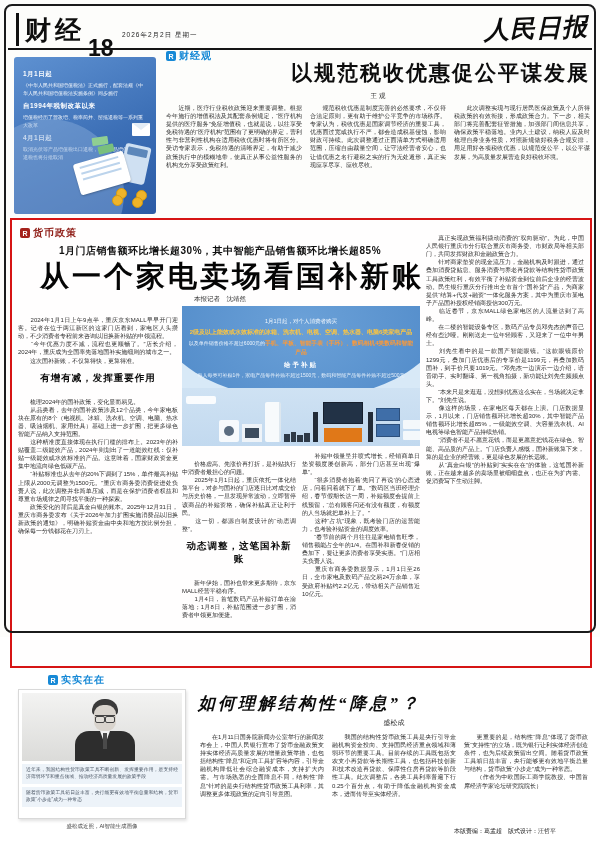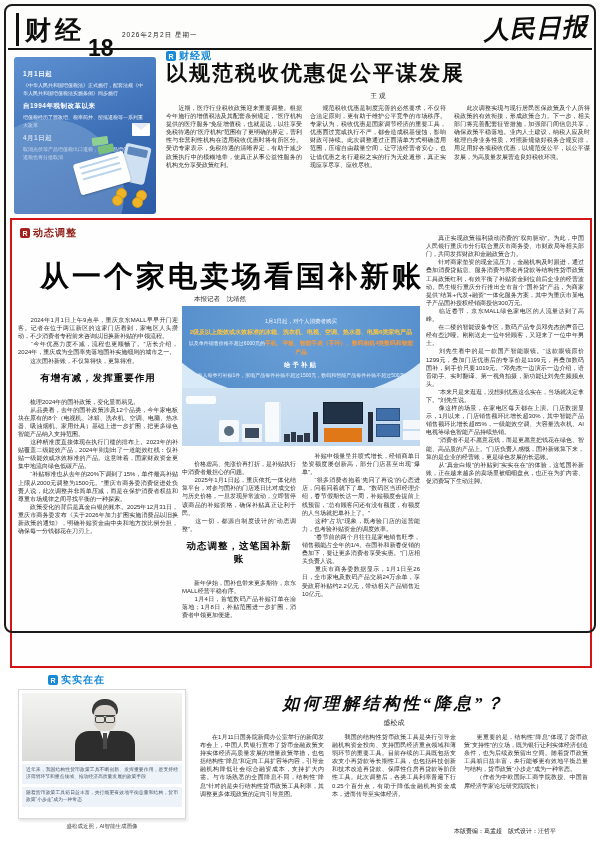--- a/index.html
+++ b/index.html
@@ -50,21 +50,21 @@
   .coin.c3 { left:118px; top:140px; } .coin.c4 { left:122px; top:133px; }
   .bill { width:16px; height:8px; background:#79c07d; border-radius:1px; }
   .bill.b1 { left:84px; top:88px; transform:rotate(-14deg); }
   .bill.b2 { left:78px; top:80px; transform:rotate(-8deg); background:#8fcf92; }
   .env { left:118px; top:66px; width:18px; height:13px; background:#fff; border-radius:1px; }
   .env:after { content:""; position:absolute; left:0; top:0; border-left:9px solid transparent;
     border-right:9px solid transparent; border-top:7px solid #e3ecf5; }
 
   
   .top-label { left:166px; top:49px;justify-content:flex-end; }
-  .top-title { left:166px; top:59px; width:424px; text-align:left;
+  .top-title { left:166px; top:59px; width:424px; text-align:right;
     font-family:"Liberation Serif", serif; font-weight:bold; font-size:21px;
     letter-spacing:2px; color:#0d0d0d; }
   .top-author { left:166px; top:92px; width:424px; text-align:center; font-size:6.5px; color:#333; }
   .bodytxt { font-size:6px; line-height:1.35; color:#2e2e2e; text-align:justify;
     white-space:pre-line; overflow:hidden; }
   .tcol { top:104px; height:108px; width:136px; }
   .tcol1 { left:166px; } .tcol2 { left:310px; } .tcol3 { left:454px; }
 
   
   .redbox { left:10px; top:218px; width:582px; height:450px; border:2.5px solid #d61414;
@@ -134,21 +134,21 @@
     border:1px solid #444; border-radius:2px; background:rgba(255,255,255,.25); }
   .glasses:before { left:0; } .glasses:after { right:0; }
   .suit { position:absolute; left:53px; top:38px; width:60px; height:30px;
     border-radius:14px 14px 0 0; background:#2d2d2d; }
   .shirt { position:absolute; left:78px; top:38px; width:10px; height:14px; background:#f1f1f1;
     clip-path:polygon(0 0,100% 0,50% 100%); }
   .tie { position:absolute; left:81px; top:40px; width:4px; height:16px; background:#4a4a4a; }
   .quote { background:#edf3f9; color:#4a5563; font-size:4.8px; line-height:1.45;
     padding:3px 4px; margin-top:3px; text-align:justify; }
   .photo-cap { left:18px; top:823px; width:168px; text-align:center; font-size:5.5px; color:#444; }
-  .b-title { left:198px; top:692px; width:392px; text-align:center;
+  .b-title { left:198px; top:692px; width:392px; text-align:left;
     font-family:"Liberation Serif", serif; font-style:italic; font-weight:bold;
     font-size:17px; letter-spacing:3px; color:#0c0c0c; }
   .b-author { left:198px; top:718px; width:392px; text-align:center; font-size:7px; color:#222; }
   .bcol { top:733px; height:89px; width:124px; }
   .bcol1 { left:200px; } .bcol2 { left:332px; } .bcol3 { left:464px; }
   .footer-credit { left:420px; top:827px; width:170px; text-align:center; font-size:6px; color:#222; }
 </style>
 </head>
 <body>
 
@@ -192,22 +192,23 @@
   </div>
   <div class="abs top-title">以规范税收优惠促公平谋发展</div>
   <div class="abs top-author">王 观</div>
   <div class="abs bodytxt tcol tcol1">　　近期，医疗行业税收政策迎来重要调整。根据今年施行的增值税法及其配套条例规定，“医疗机构提供的医疗服务”免征增值税，也就是说，以往享受免税待遇的“医疗机构”范围有了更明确的界定，营利性与非营利性机构在适用税收优惠时将有所区分。受访专家表示，免税待遇的清晰界定，有助于减少政策执行中的模糊地带，使真正从事公益性服务的机构充分享受政策红利。</div>
   <div class="abs bodytxt tcol tcol2">　　规范税收优惠是制度完善的必然要求，不仅符合法定原则，更有助于维护公平竞争的市场秩序。专家认为，税收优惠是国家调节经济的重要工具，优惠面过宽或执行不严，都会造成税基侵蚀，影响财政可持续。此次调整通过正面清单方式明确适用范围，压缩自由裁量空间，让守法经营者安心，也让借优惠之名行避税之实的行为无处遁形，真正实现应享尽享、应收尽收。</div>
   <div class="abs bodytxt tcol tcol3">　　此次调整实现与现行居民医保政策及个人所得税政策的有效衔接，形成政策合力。下一步，相关部门将完善配套征管措施，加强部门间信息共享，确保政策平稳落地。业内人士建议，纳税人应及时梳理自身业务性质，对照新规做好税务合规安排，用足用好各项税收优惠，以规范促公平，以公平谋发展，为高质量发展营造良好税收环境。</div>
 
   <div class="abs redbox"></div>
   <div class="abs sec-label red deep-label">
     <span class="rbadge red">R</span>
-    <span class="t">动态调整</span>
-  </div>
+    <span class="t">货币政策</span>
+  </div>
+  <div class="abs kicker">1月门店销售额环比增长超30%，其中智能产品销售额环比增长超85%</div>
   <div class="abs main-title">从一个家电卖场看国补新账</div>
   <div class="abs byline">本报记者　沈靖然</div>
 
   <div class="abs bodytxt lcol">
     <span>　　2024年1月1日上午9点半，重庆京东MALL早早开门迎客。记者在位于两江新区的这家门店看到，家电区人头攒动，不少消费者专程前来咨询以旧换新补贴的申领流程。
 　　“今年优惠力度不减，流程也更顺畅了。”店长介绍，2024年，重庆成为全国率先落地国补实施细则的城市之一。
 　　这次国补新账，不仅算得快，更算得准。</span>
     <div class="subhead">有增有减，发挥重要作用</div>
     <span>　　梳理2024年的国补政策，变化显而易见。
 　　从品类看，去年的国补政策涉及12个品类，今年家电板块在原有的8个（电视机、冰箱、洗衣机、空调、电脑、热水器、吸油烟机、家用灶具）基础上进一步扩围，把更多绿色智能产品纳入支持范围。

